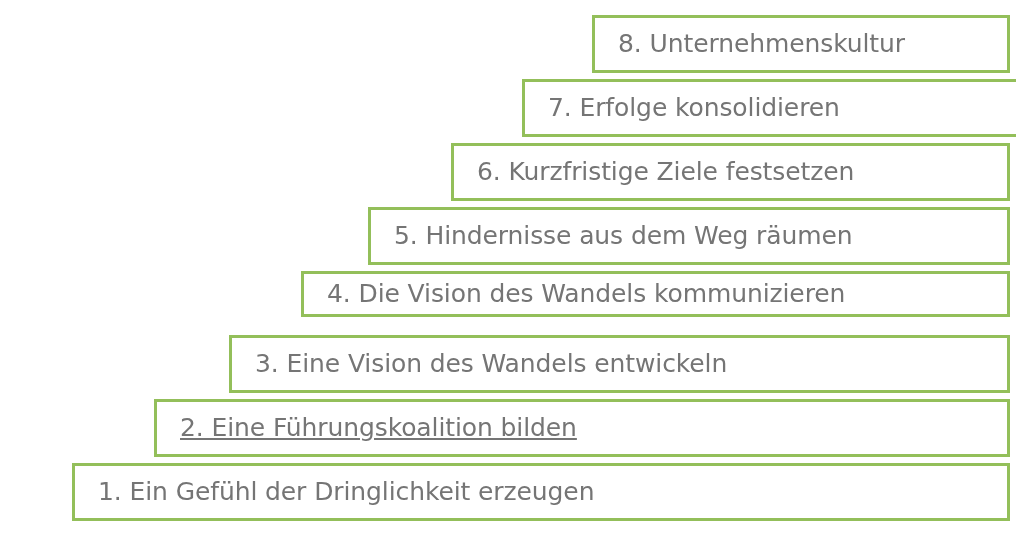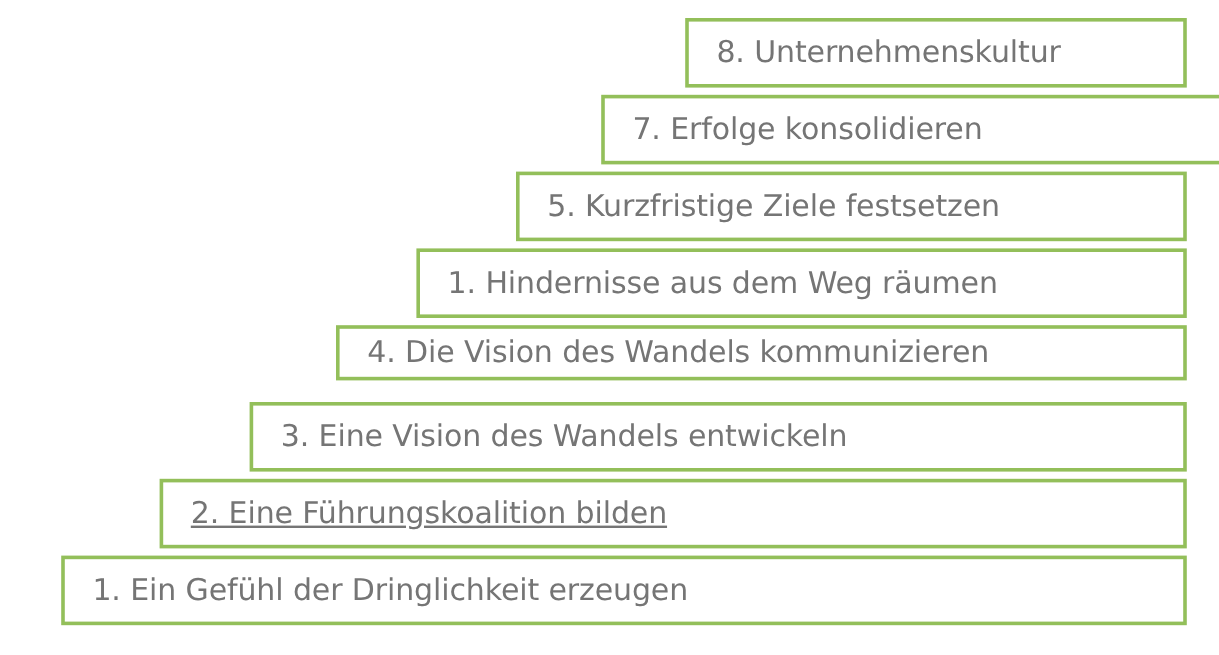--- a/index.html
+++ b/index.html
@@ -19,20 +19,21 @@
     width: 1016px;
     height: 546px;
   }
   .step-box {
     position: absolute;
     box-sizing: border-box;
     background: #ffffff;
     border: 3px solid #93bf5a;
     display: flex;
     align-items: center;
+    margin-left: 21px;
   }
   .step-label {
     display: block;
     padding-left: 23px;
     padding-right: 12px;
     font-size: 25px;
     line-height: 1.1;
     color: #757575;
     white-space: nowrap;
     letter-spacing: -0.1px;
@@ -43,24 +44,24 @@
 <body>
 
 <div id="stairs" style="background: rgb(255, 255, 255);">
     <div class="step-box" style="left: 571px; top: 15px; width: 418px; height: 58px; border-color: rgb(147, 191, 90); background: rgb(255, 255, 255);">
       <span class="step-label" style="color: rgb(117, 117, 117);">8. Unternehmenskultur</span>
     </div>
     <div class="step-box" style="left: 501px; top: 79px; width: 546px; height: 58px; border-color: rgb(147, 191, 90); background: rgb(255, 255, 255);">
       <span class="step-label" style="color: rgb(117, 117, 117);">7. Erfolge konsolidieren</span>
     </div>
     <div class="step-box" style="left: 430px; top: 143px; width: 559px; height: 58px; border-color: rgb(147, 191, 90); background: rgb(255, 255, 255);">
-      <span class="step-label" style="color: rgb(117, 117, 117);">5. Kurzfristige Ziele festsetzen</span>
+      <span class="step-label" style="color: rgb(117, 117, 117);">6. Kurzfristige Ziele festsetzen</span>
     </div>
     <div class="step-box" style="left: 347px; top: 207px; width: 642px; height: 58px; border-color: rgb(147, 191, 90); background: rgb(255, 255, 255);">
-      <span class="step-label" style="color: rgb(117, 117, 117);">1. Hindernisse aus dem Weg räumen</span>
+      <span class="step-label" style="color: rgb(117, 117, 117);">5. Hindernisse aus dem Weg räumen</span>
     </div>
     <div class="step-box" style="left: 280px; top: 271px; width: 709px; height: 46px; border-color: rgb(147, 191, 90); background: rgb(255, 255, 255);">
       <span class="step-label" style="color: rgb(117, 117, 117);">4. Die Vision des Wandels kommunizieren</span>
     </div>
     <div class="step-box" style="left: 208px; top: 335px; width: 781px; height: 58px; border-color: rgb(147, 191, 90); background: rgb(255, 255, 255);">
       <span class="step-label" style="color: rgb(117, 117, 117);">3. Eine Vision des Wandels entwickeln</span>
     </div>
     <div class="step-box" style="left: 133px; top: 399px; width: 856px; height: 58px; border-color: rgb(147, 191, 90); background: rgb(255, 255, 255);">
       <span class="step-label" style="color: rgb(117, 117, 117); text-decoration: underline;">2. Eine Führungskoalition bilden</span>
     </div>

